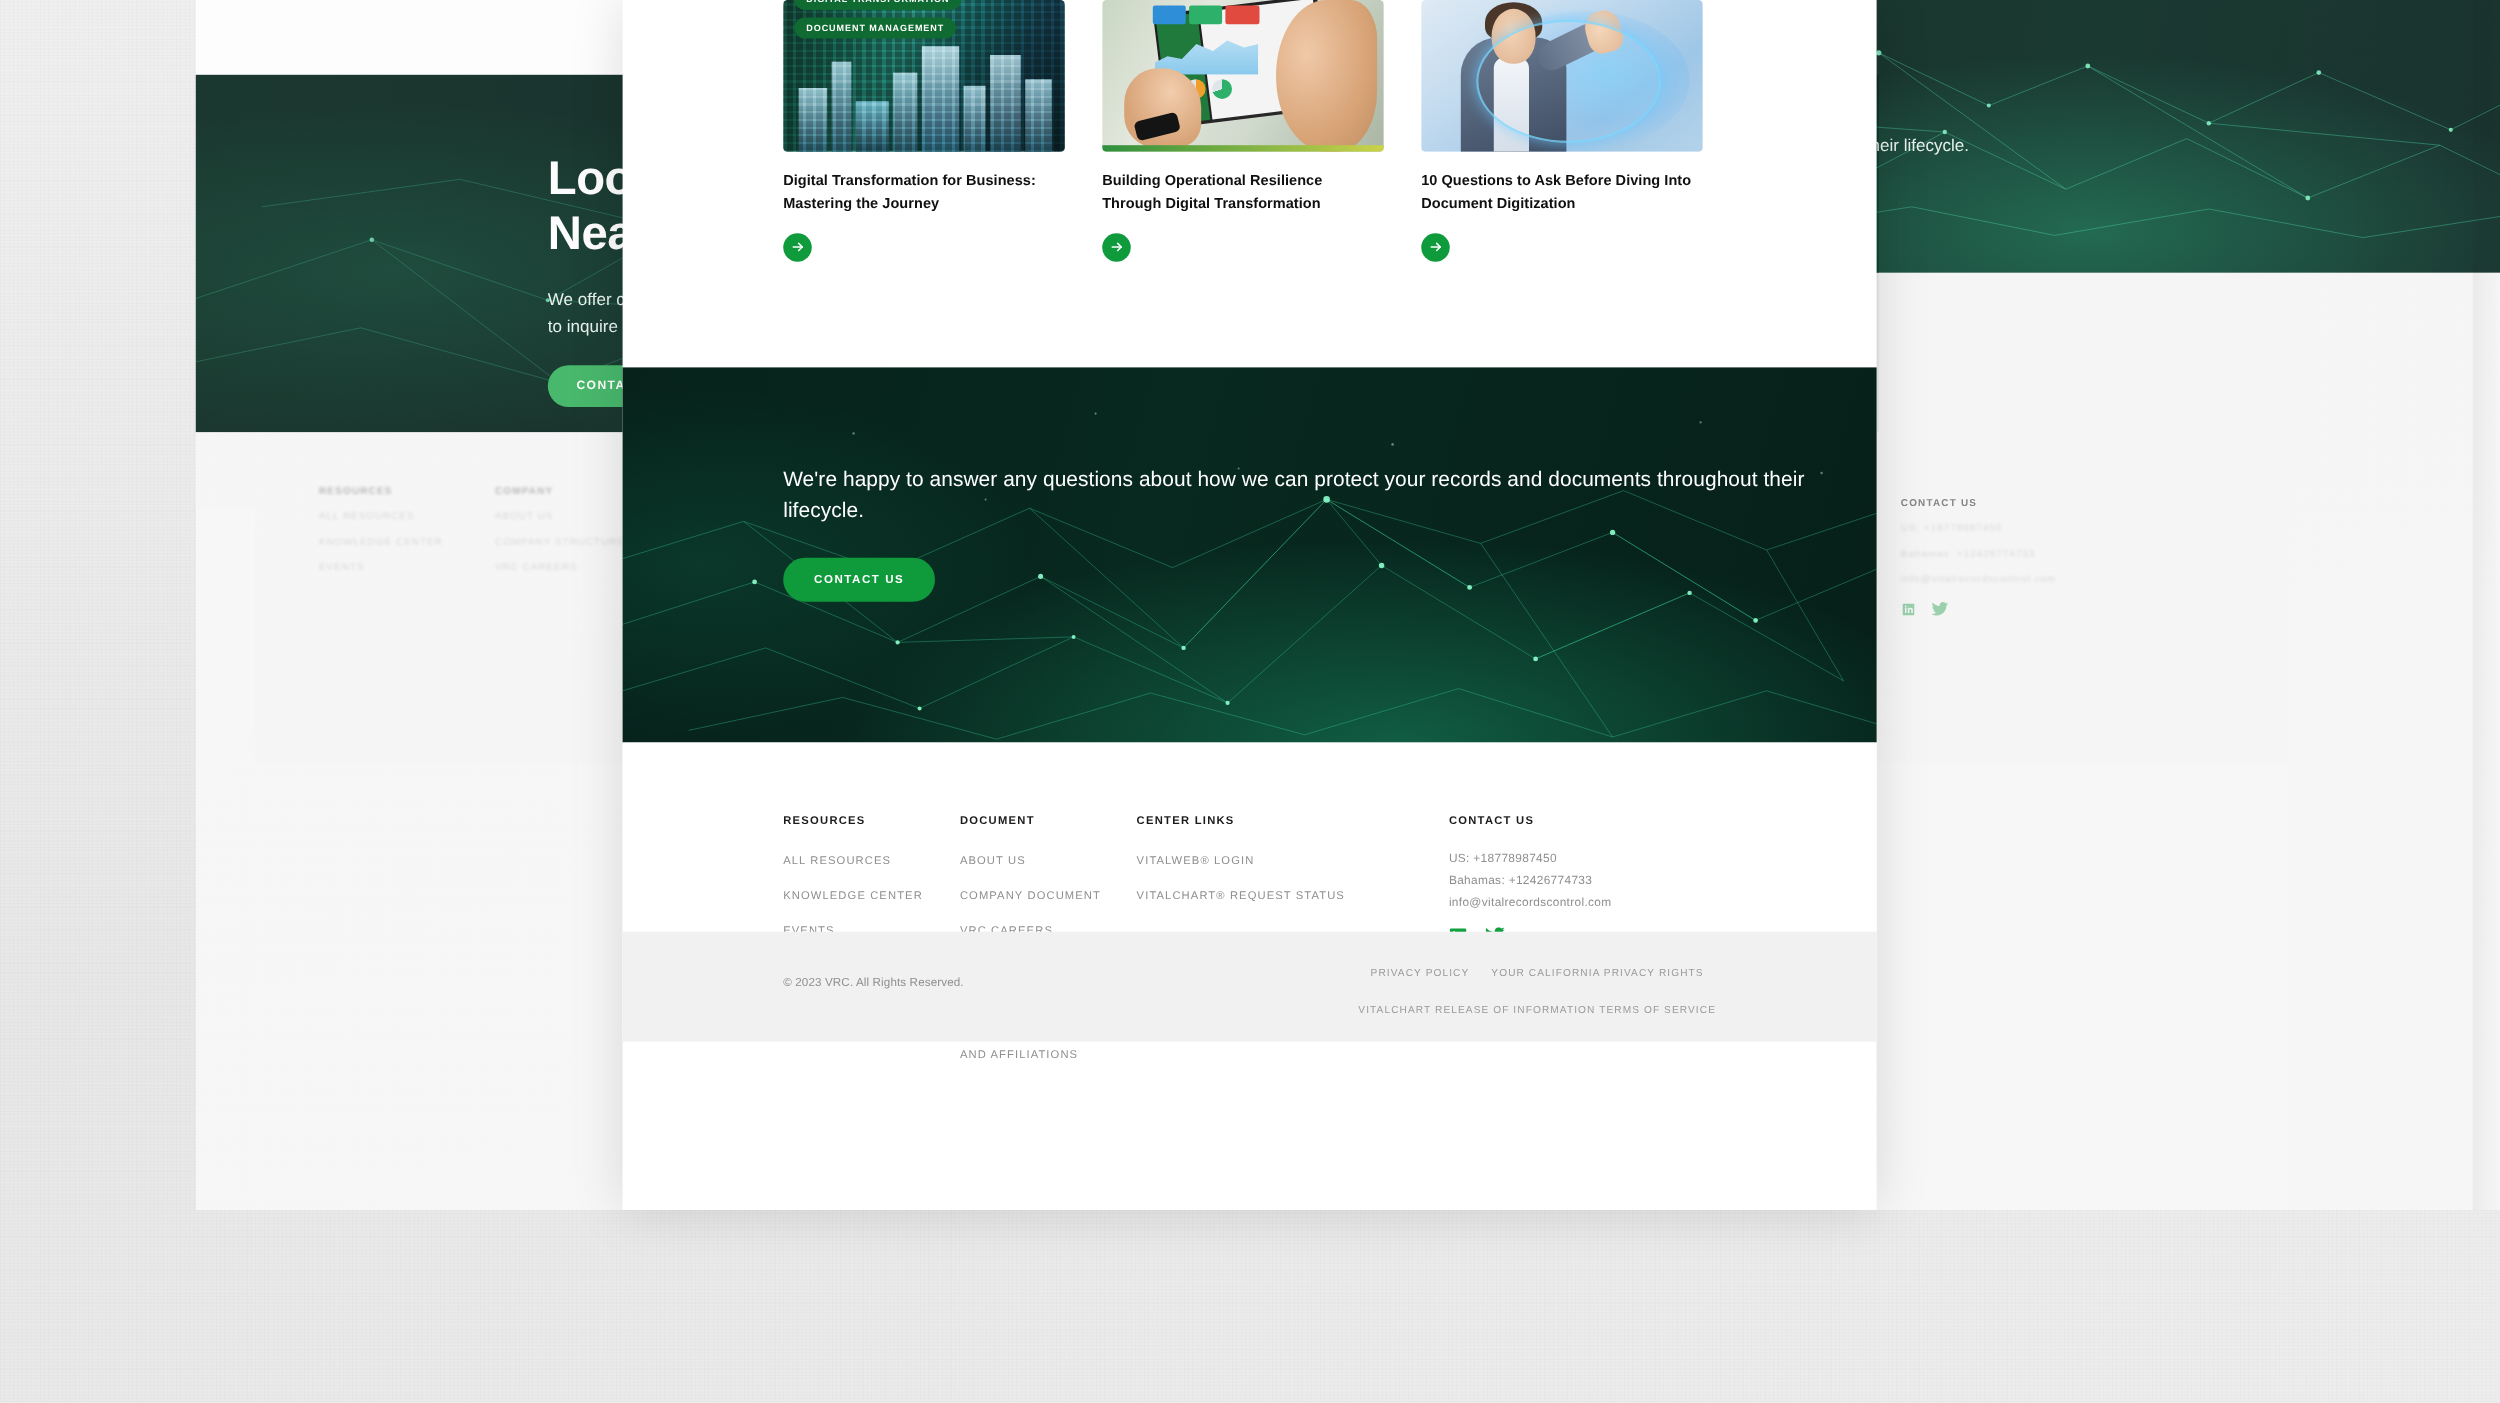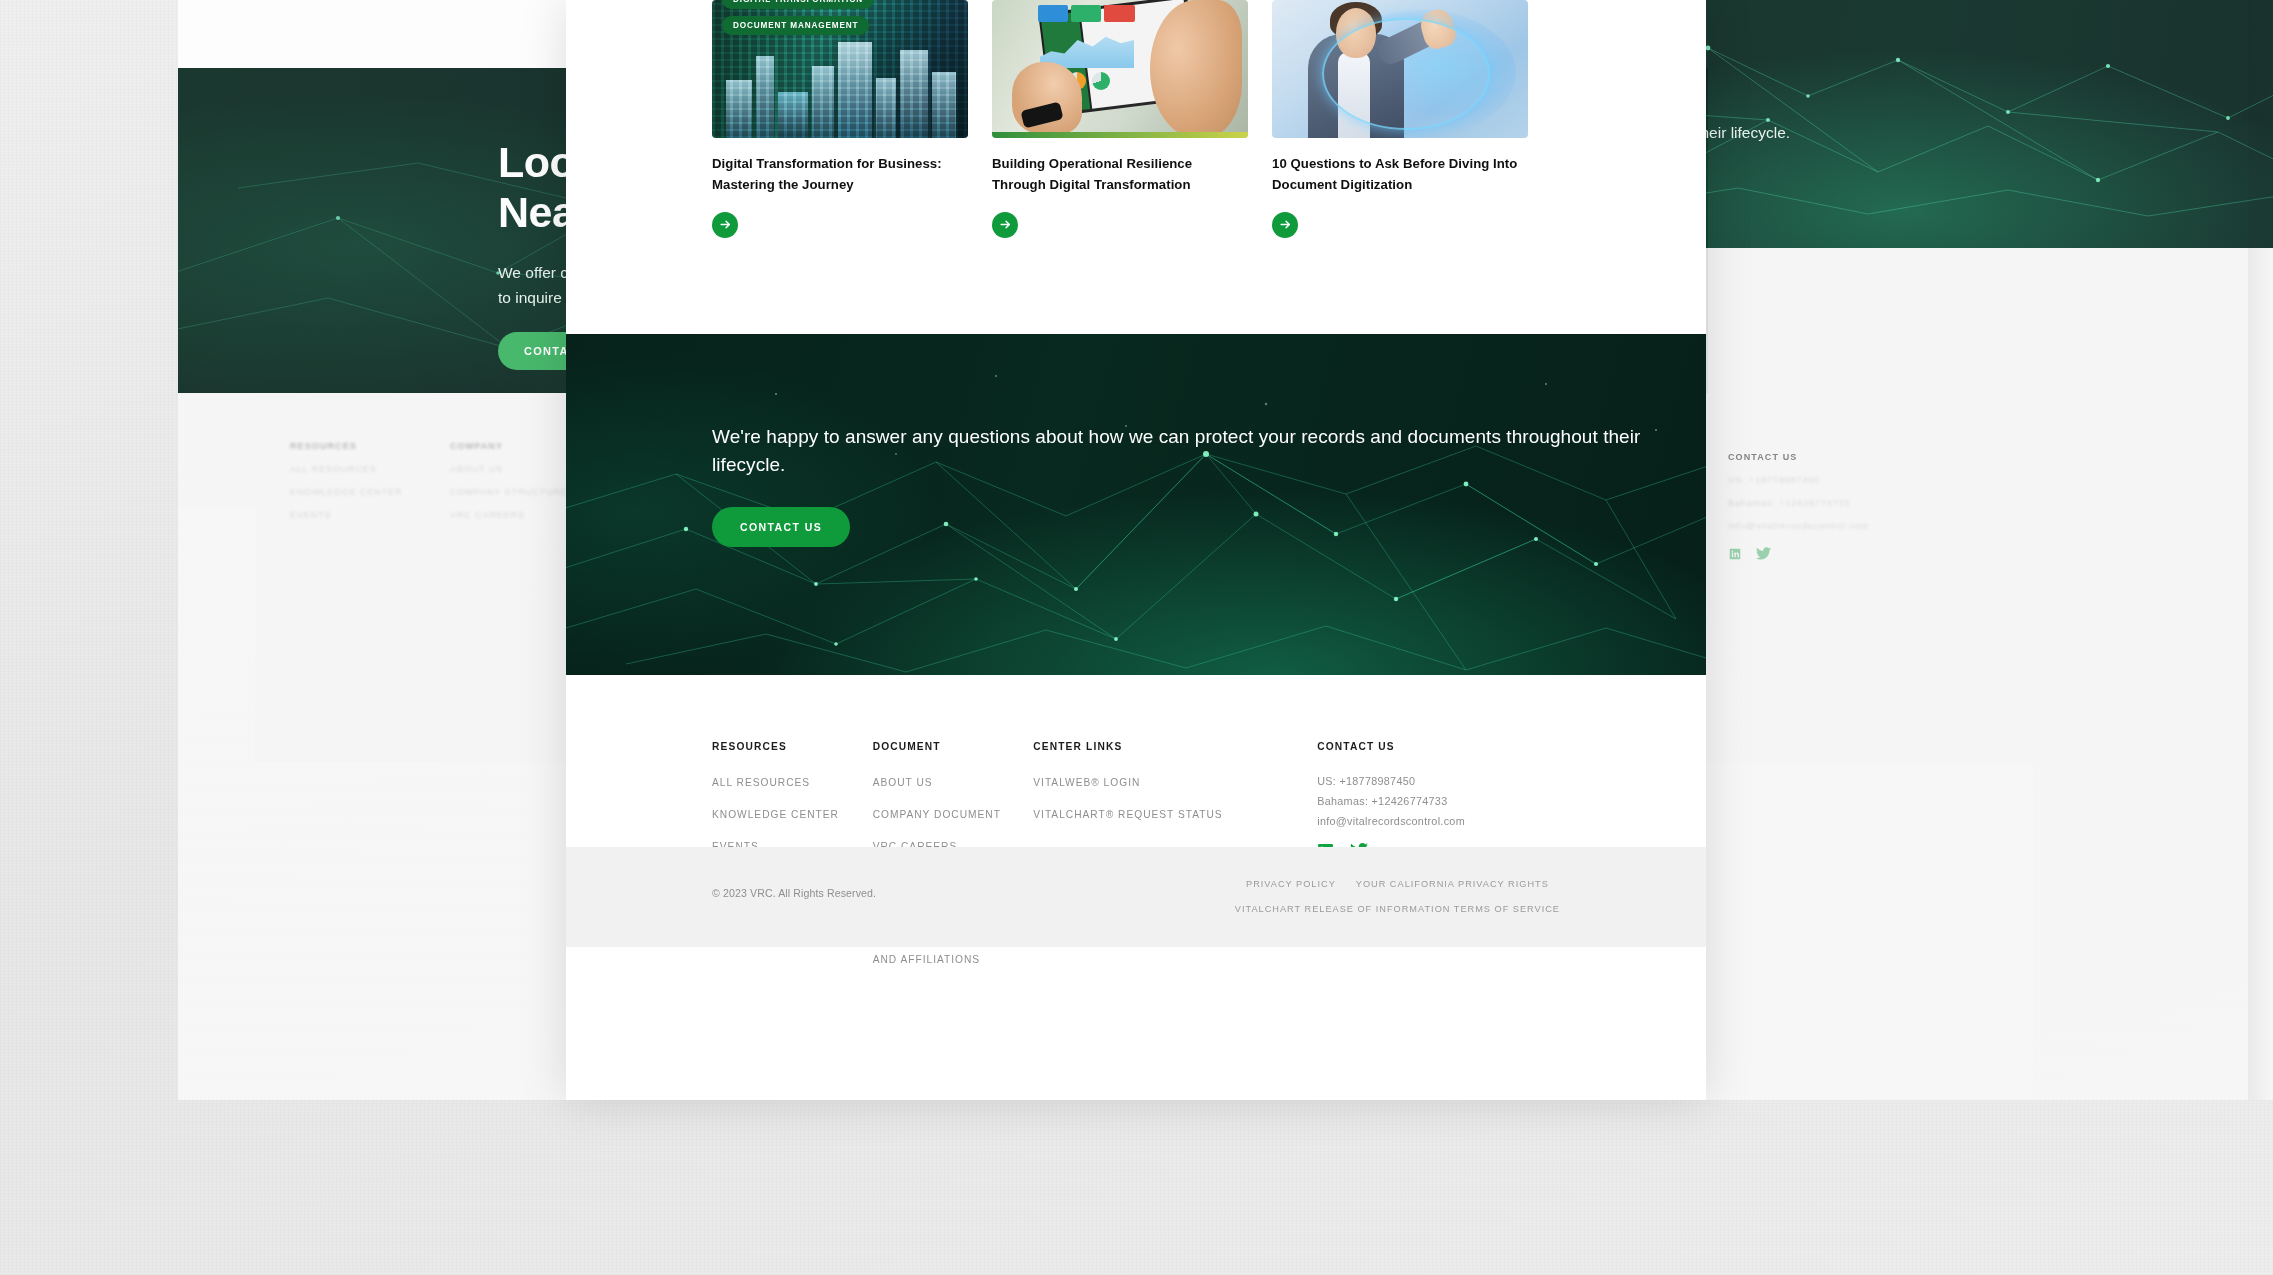--- a/index.html
+++ b/index.html
@@ -88,21 +88,21 @@
 
   
   #sheet {
     position: absolute; left: 566px; top: 0px; width: 1140px; height: 1100px;
     background: #ffffff;
     box-shadow: 0 0 46px rgba(0,0,0,0.13);
   }
 
   
   .articles {
-    position: relative; padding: 0 146px; display: flex; gap: 24px;
+    position: relative; padding: 0 146px; display: flex; gap: 34px;
   }
   .card { width: 256px; }
   .card-media {
     position: relative; width: 256px; height: 138px; border-radius: 4px;
     overflow: hidden;
   }
   .tags {
     position: absolute; left: 10px; top: -10px; z-index: 4;
     display: flex; flex-direction: column; gap: 7px; align-items: flex-start;
   }
@@ -279,21 +279,21 @@
     font-size: 10.6px; color: #8f8f8f; letter-spacing: 0.1px;
   }
   .legal {
     position: absolute; right: 146px; top: 32px; text-align: right;
   }
   .legal .row1 a, .legal .row2 a {
     font-size: 9.2px; color: #9a9a9a; letter-spacing: 1.0px;
     text-decoration: none; white-space: nowrap;
   }
   .legal .row1 { display: flex; gap: 20px; justify-content: center; }
-  .legal .row2 { margin-top: 9px; }
+  .legal .row2 { margin-top: 19px; }
 </style>
 </head>
 <body>
 
 <div id="stage">
   <div class="backdrop-noise"></div>
 
   <div class="bg-layer" id="bg-left">
     <div class="bg-topbar"></div>
 

